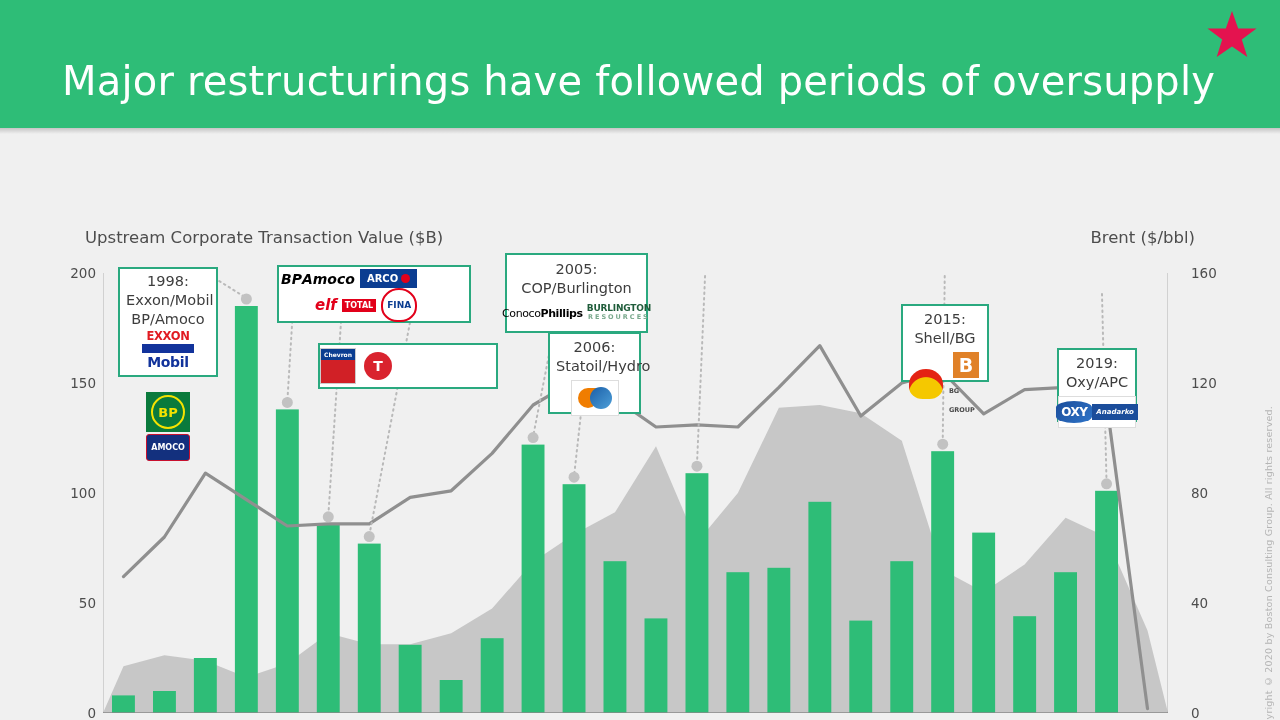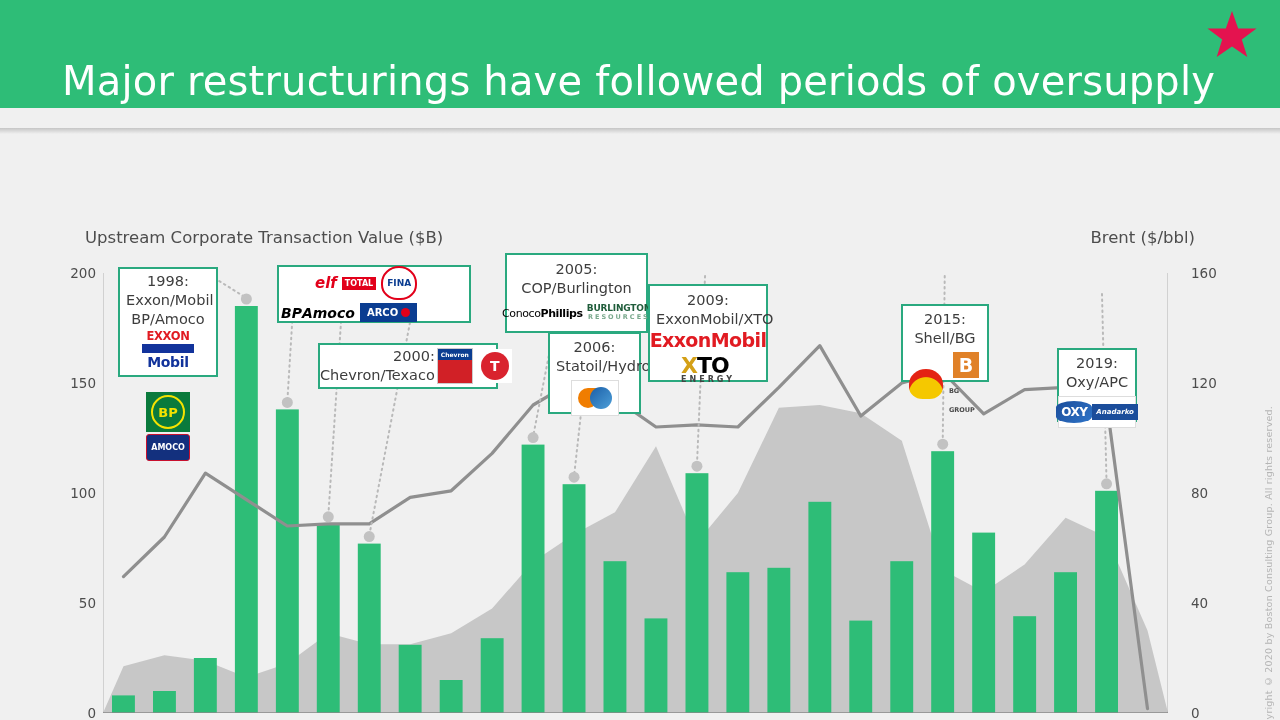--- a/index.html
+++ b/index.html
@@ -4,21 +4,21 @@
 <style>
   html,body{margin:0;padding:0;}
   body{
     width:1280px;height:720px;
     background:#f0f0f0;
     font-family:"DejaVu Sans", sans-serif;
     overflow:hidden;position:relative;
   }
   
   .header{
-    position:absolute;left:0;top:0;width:1280px;height:108px;
+    position:absolute;left:0;top:0;width:1280px;height:128px;
     background:#2ebd77;
   }
   .header-shadow{
     position:absolute;left:0;top:128px;width:1280px;height:6px;
     background:linear-gradient(to bottom, rgba(0,0,0,.18), rgba(0,0,0,0));
   }
   .title{
     position:absolute;left:62px;top:58px;
     color:#ffffff;font-size:40px;font-weight:400;letter-spacing:.2px;
     white-space:nowrap;
@@ -242,37 +242,33 @@
         <div class="bpbox">
             <div class="bpcircle">BP</div>
           </div>
         <div class="amoco" style="margin-top:2px;">AMOCO</div>
       </div>
     </div>
   </div>
 
   <div class="callout l" style="left:277px;top:137px;width:194px;height:58px;display:flex;align-items:center;">
     <div style="margin-left:2px;">
+      <div class="logorow" style="margin-top:3px;">
+        <span class="bpamoco"><b>BP</b>Amoco</span>
+        <span class="arco">ARCO<i class="arcodot"></i></span>
+      </div>
       <div class="logorow" style="justify-content:flex-end;">
         <span class="elf">elf</span>
         <span class="total">TOTAL</span>
         <span class="fina">FINA</span>
       </div>
-      <div class="logorow" style="margin-top:3px;">
-        <span class="bpamoco"><b>BP</b>Amoco</span>
-        <span class="arco">ARCO<i class="arcodot"></i></span>
-      </div>
     </div>
   </div>
 
   <div class="callout" style="left:318px;top:215px;width:180px;height:46px;display:flex;align-items:center;">
-    <div style="flex:1;">
-      <div class="ct" style="text-align:right;padding:0 2px 0 0;"><span>2000:</span></div>
-      <div class="ct" style="text-align:right;padding:0 2px 0 0;"><span>Chevron/Texaco</span></div>
-    </div>
     <div class="logorow" style="padding-right:3px;">
       <span class="chevron">
           <span class="chv-top">Chevron</span>
           <span class="chv-b"></span>
         </span>
       <span class="texaco">
           <span class="tx-c">T</span>
         </span>
     </div>
   </div>
@@ -291,30 +287,20 @@
     <div class="ct" style="padding-top:4px;"><span>2006:</span></div>
     <div class="ct" style="padding-top:0;"><span>Statoil/Hydro</span></div>
     <div class="logos" style="margin-top:2px;">
       <span class="statoil">
         <span class="st-drop"></span>
           <span class="st-globe"></span>
       </span>
     </div>
   </div>
 
-  <div class="callout" style="left:648px;top:156px;width:120px;height:98px;">
-    <div class="ct" style="padding-top:5px;"><span>2009:</span></div>
-    <div class="ct" style="padding-top:0;"><span>ExxonMobil/XTO</span></div>
-    <div class="logos" style="padding:0;">
-        <span class="exxonmobil">E<span style="color:#e11b22">x</span>xonMobil</span>
-      </div>
-    <div class="logos" style="padding:0;margin-top:2px;">
-      <span class="xto"><span class="x">X</span>TO<small>ENERGY</small></span>
-    </div>
-  </div>
 
   <div class="callout" style="left:901px;top:176px;width:88px;height:78px;">
     <div class="ct" style="padding-top:4px;"><span>2015:</span></div>
     <div class="ct" style="padding-top:0;"><span>Shell/BG</span></div>
     <div class="logos" style="margin-top:2px;">
       <span class="shell">
           <span class="sh-in"></span>
         </span>
       <span class="bg"><span class="bg-b">B</span><span class="bg-t">BG GROUP</span></span>
     </div>

